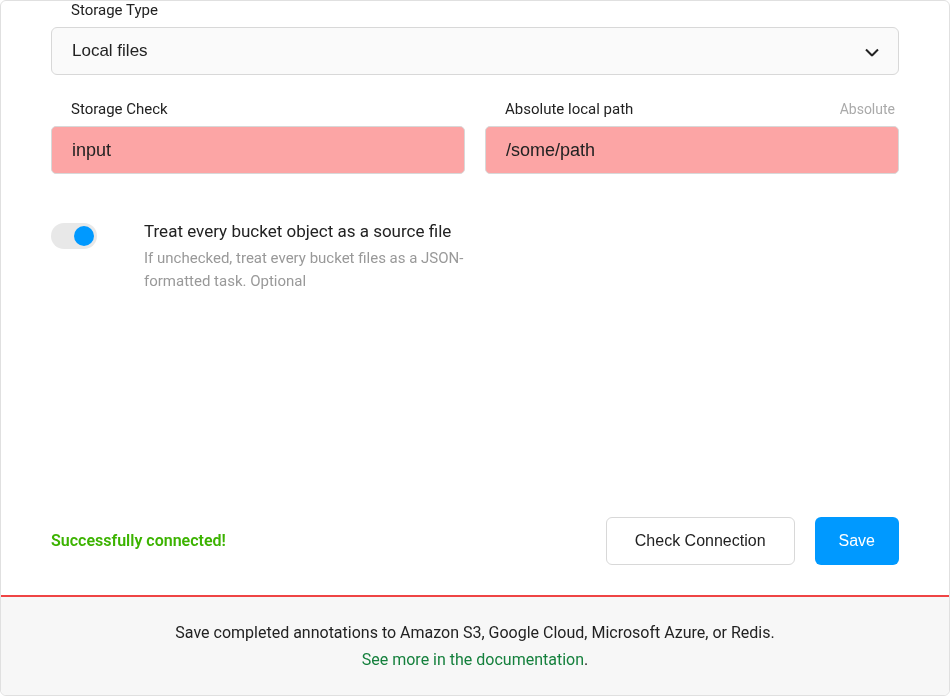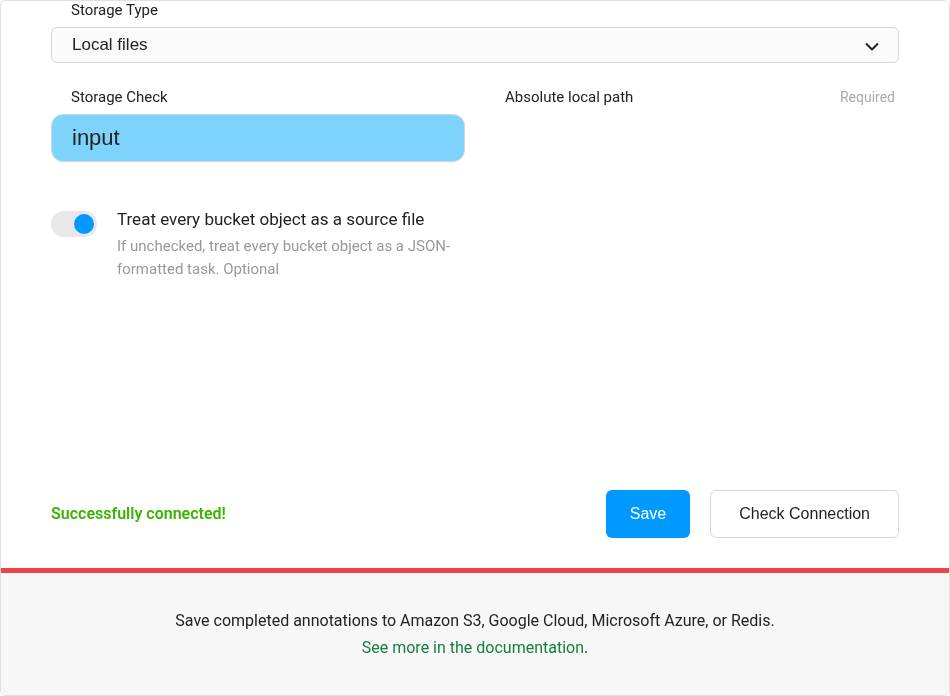--- a/index.html
+++ b/index.html
@@ -69,21 +69,21 @@
     .required-text {
       font-size: 14px;
       color: #aaa;
       padding-right: 4px;
     }
     .select-wrap {
       position: relative;
     }
     .select {
       width: 100%;
-      height: 36px;
+      height: 48px;
       border: 1px solid #d8d8d8;
       border-radius: 6px;
       background: #fafafa;
       font-size: 17px;
       padding: 0 20px;
       appearance: none;
       cursor: pointer;
       color: #222;
     }
     .chevron {
@@ -95,23 +95,23 @@
     }
     .chevron svg {
       stroke: #222;
       stroke-width: 2;
       fill: none;
     }
     .input {
       width: 100%;
       height: 48px;
       border: 1px solid #d8d8d8;
-      border-radius: 12px;
-      background: #7dd3fc;
-      font-size: 22px;
+      border-radius: 5px;
+      background: #fca5a5;
+      font-size: 18px;
       padding: 0 20px;
       color: #222;
     }
     .input::placeholder {
       color: #999;
     }
     .row-2 {
       display: flex;
       gap: 20px;
     }
@@ -138,20 +138,21 @@
       width: 20px;
       height: 20px;
       border-radius: 50%;
       background: #0099ff;
       position: absolute;
       top: 3px;
       right: 3px;
     }
     .toggle-text {
       max-width: 380px;
+      margin-left: 27px;
     }
     .toggle-title {
       font-size: 17px;
       color: #222;
       margin-bottom: 6px;
     }
     .toggle-desc {
       font-size: 15px;
       color: #999;
       line-height: 1.5;
@@ -185,22 +186,22 @@
       color: #222;
     }
     .btn-primary {
       border: none;
       background: #0099ff;
       color: #fff;
       padding: 0 24px;
     }
     .modal-footer {
       background: #f7f7f7;
-      border-top: 5px solid #ef4444;
-      padding: 34px 50px;
+      border-top: 2px solid #ef4444;
+      padding: 22px 50px;
       text-align: center;
       font-size: 16px;
       color: #222;
       line-height: 1.7;
       border-radius: 0 0 6px 6px;
     }
     .doc-link {
       color: #15803d;
       text-decoration: none;
     }
@@ -226,43 +227,44 @@
     </div>
 
     <div class="row-2">
       <div class="form-group">
         <label class="form-label">Storage Check</label>
         <input class="input" value="input" style="">
       </div>
       <div class="form-group">
         <div class="label-row">
           <label class="form-label">Absolute local path</label>
-          <span class="required-text">Required</span>
+          <span class="required-text">Absolute</span>
         </div>
+        <input class="input" value="/some/path" style="">
       </div>
     </div>
 
 
     <div class="toggle-row">
       <div class="toggle">
         <div class="toggle-knob"></div>
       </div>
       <div class="toggle-text">
         <div class="toggle-title">Treat every bucket object as a source file</div>
-        <div class="toggle-desc">If unchecked, treat every bucket object as a JSON-formatted task. Optional</div>
+        <div class="toggle-desc">If unchecked, treat every bucket files as a JSON-formatted task. Optional</div>
       </div>
     </div>
 
   </div>
 
   <div class="modal-footer-row">
     <div class="status-text">Successfully connected!</div>
     <div class="btn-group">
+      <button class="btn btn-secondary">Check Connection</button>
       <button class="btn btn-primary">Save</button>
-      <button class="btn btn-secondary">Check Connection</button>
     </div>
   </div>
 
   <div class="modal-footer">
     <span>Save completed annotations to Amazon S3, Google Cloud, Microsoft Azure, or Redis.</span><br>
     <a href="#" class="doc-link">See more in the documentation</a><span>.</span>
   </div>
 
 </div>
 

